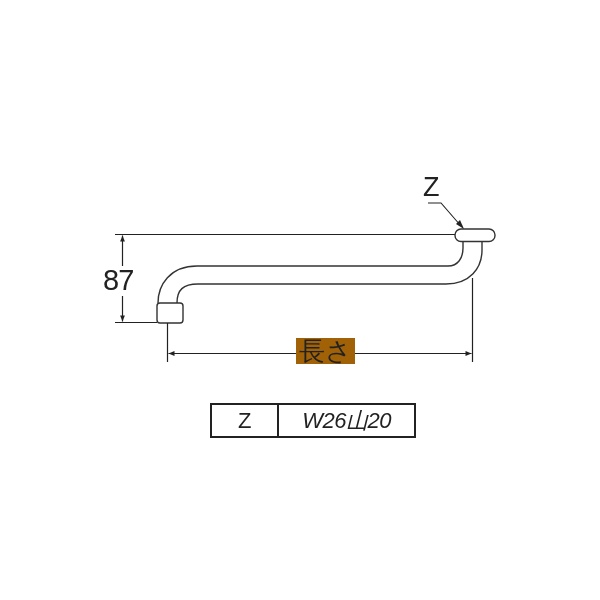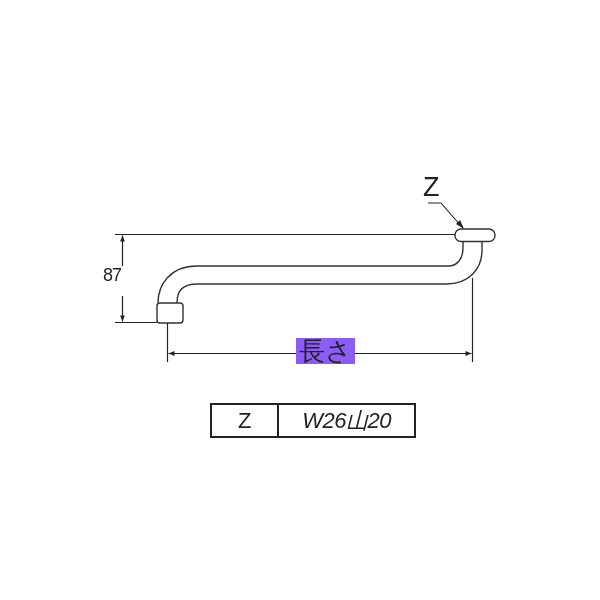--- a/index.html
+++ b/index.html
@@ -1,22 +1,22 @@
 <!DOCTYPE html>
 <html><head>
 <meta charset="utf-8">
 <style>
   html, body { margin: 0; padding: 0; background: #ffffff; }
   body { width: 600px; height: 600px; position: relative; overflow: hidden;
          font-family: "Liberation Sans", "DejaVu Sans", sans-serif; color: #222; }
   svg.drawing { position: absolute; left: 0; top: 0; }
   .lbl { position: absolute; color: #222; line-height: 1; white-space: nowrap; }
-  .dim-87 { left: 103px; top: 266px; font-size: 18px; letter-spacing: -1px; }
+  .dim-87 { left: 103px; top: 266px; font-size: 29px; letter-spacing: -1px; }
   .z-label { left: 423px; top: 174px; font-size: 27px; }
-  .len-label { left: 296px; top: 338px; font-size: 26px; background: #8b5cf6; padding: 0 3px;
+  .len-label { left: 296px; top: 338px; font-size: 26px; background: #a16207; padding: 0 3px;
                font-family: "DejaVu Sans", sans-serif; }
   table.spec { position: absolute; left: 210px; top: 403px; border-collapse: collapse;
                width: 206px; height: 35px; }
   table.spec td { border: 2px solid #222; font-size: 22px; text-align: center; padding: 0; height: 31px; }
   table.spec td.key { width: 66px; }
   table.spec td.val { width: 136px; letter-spacing: -0.5px; font-style: italic; }
 </style>
 </head>
 <body>
 

